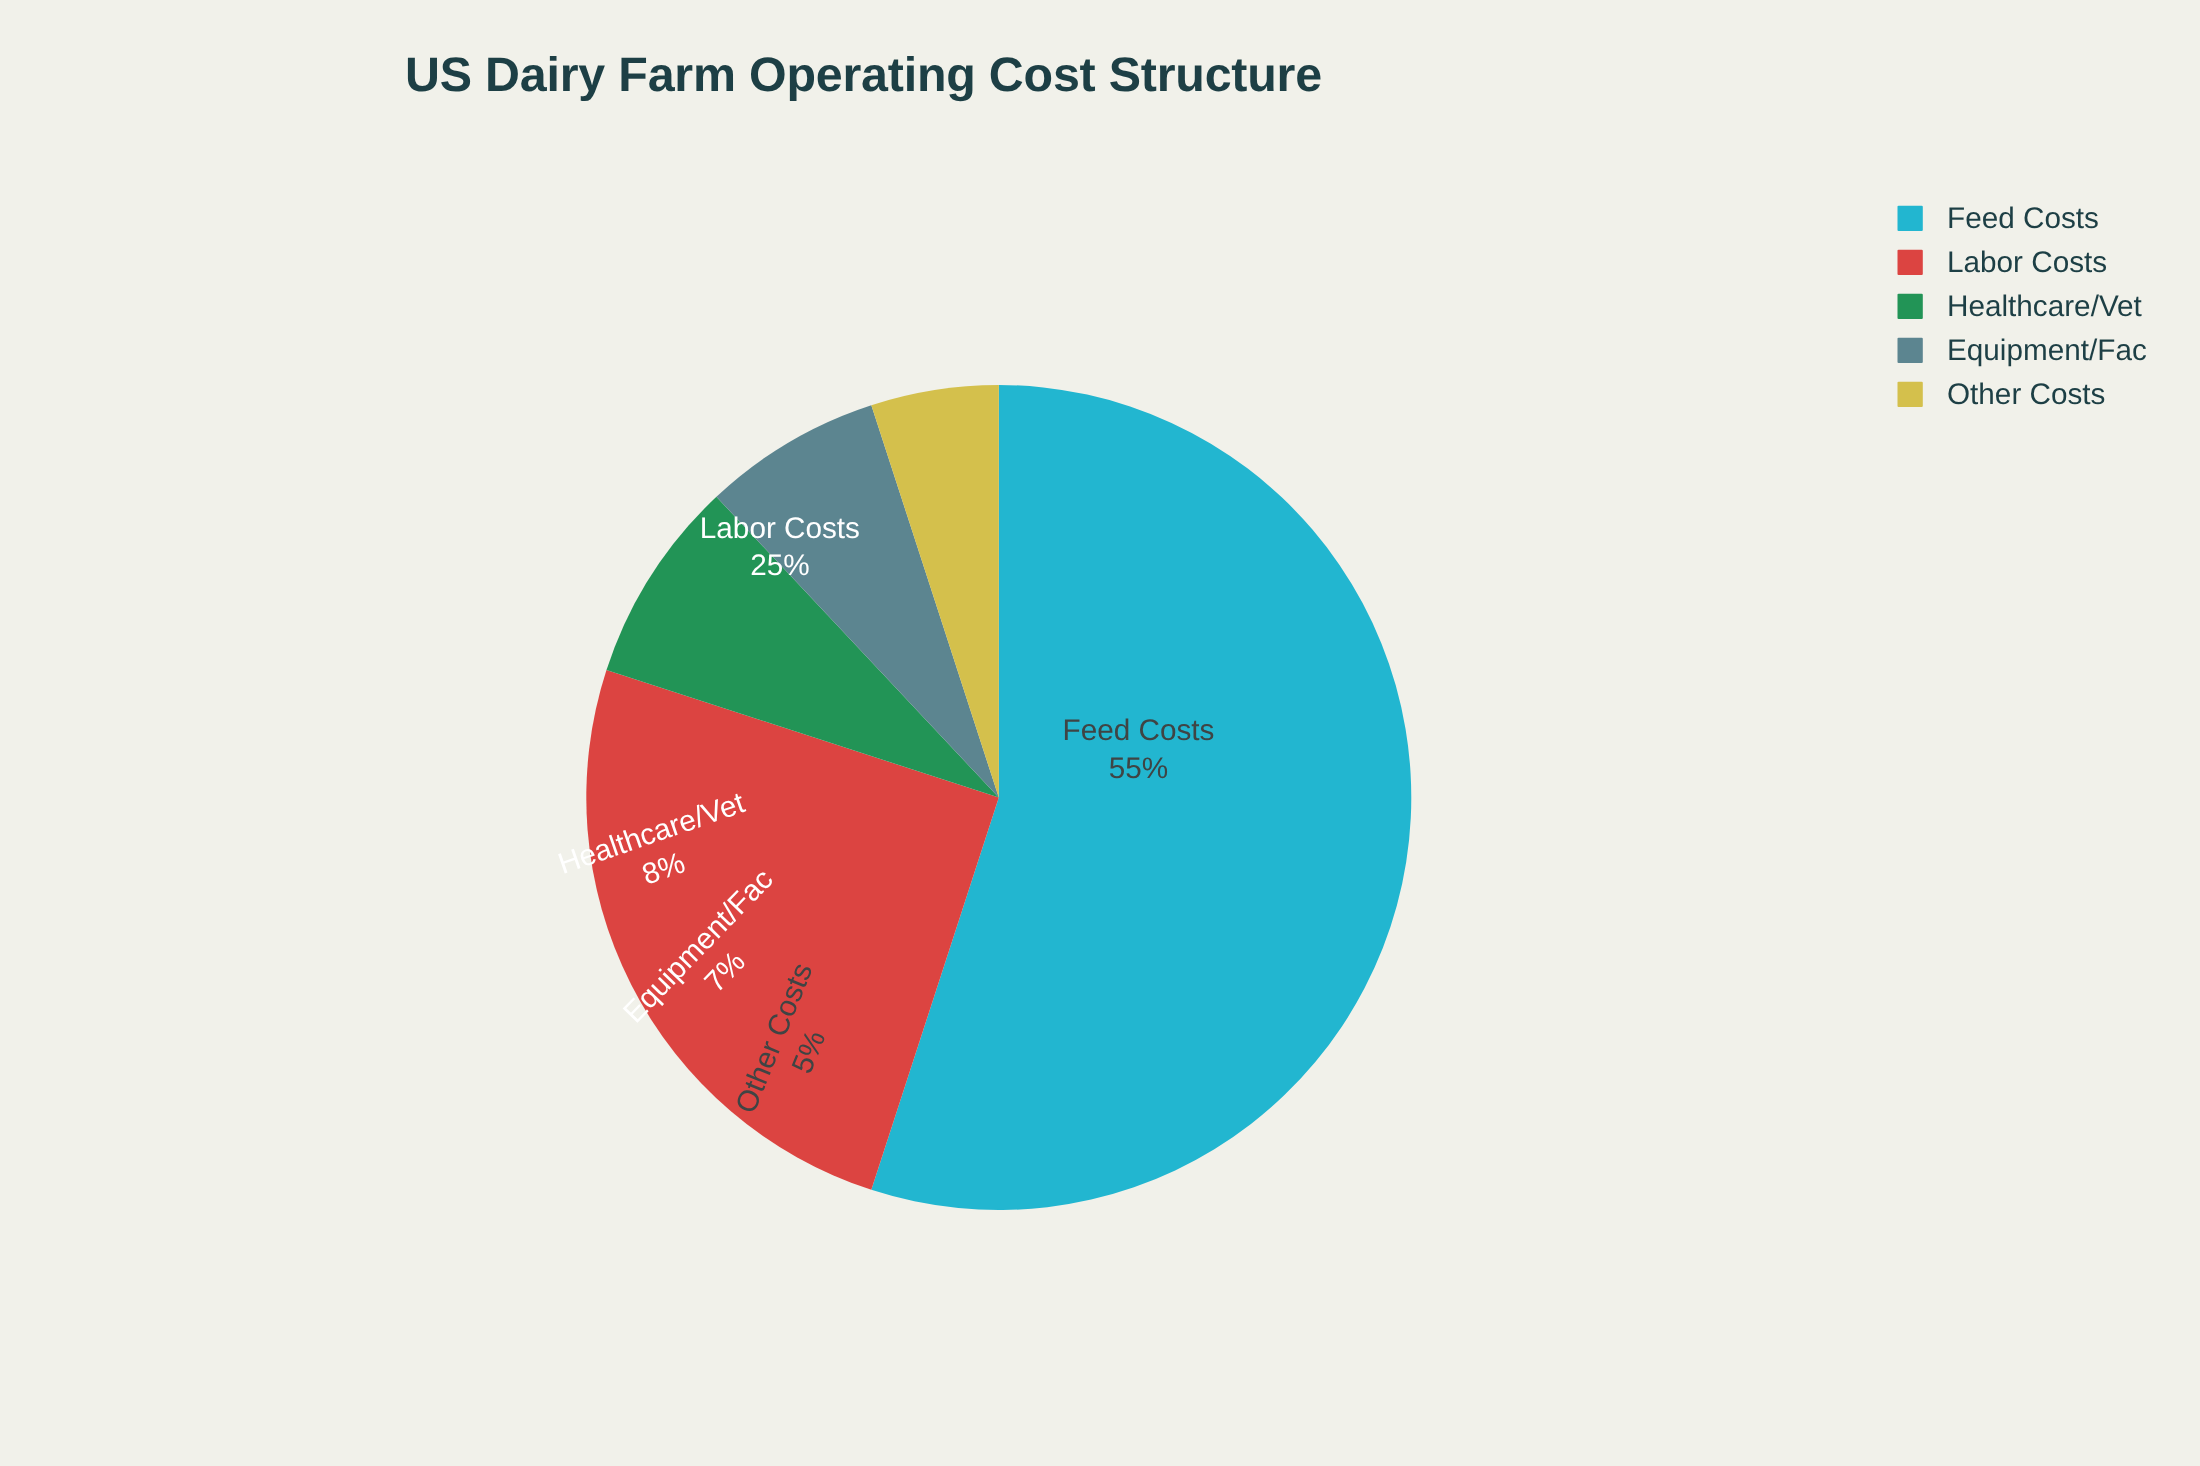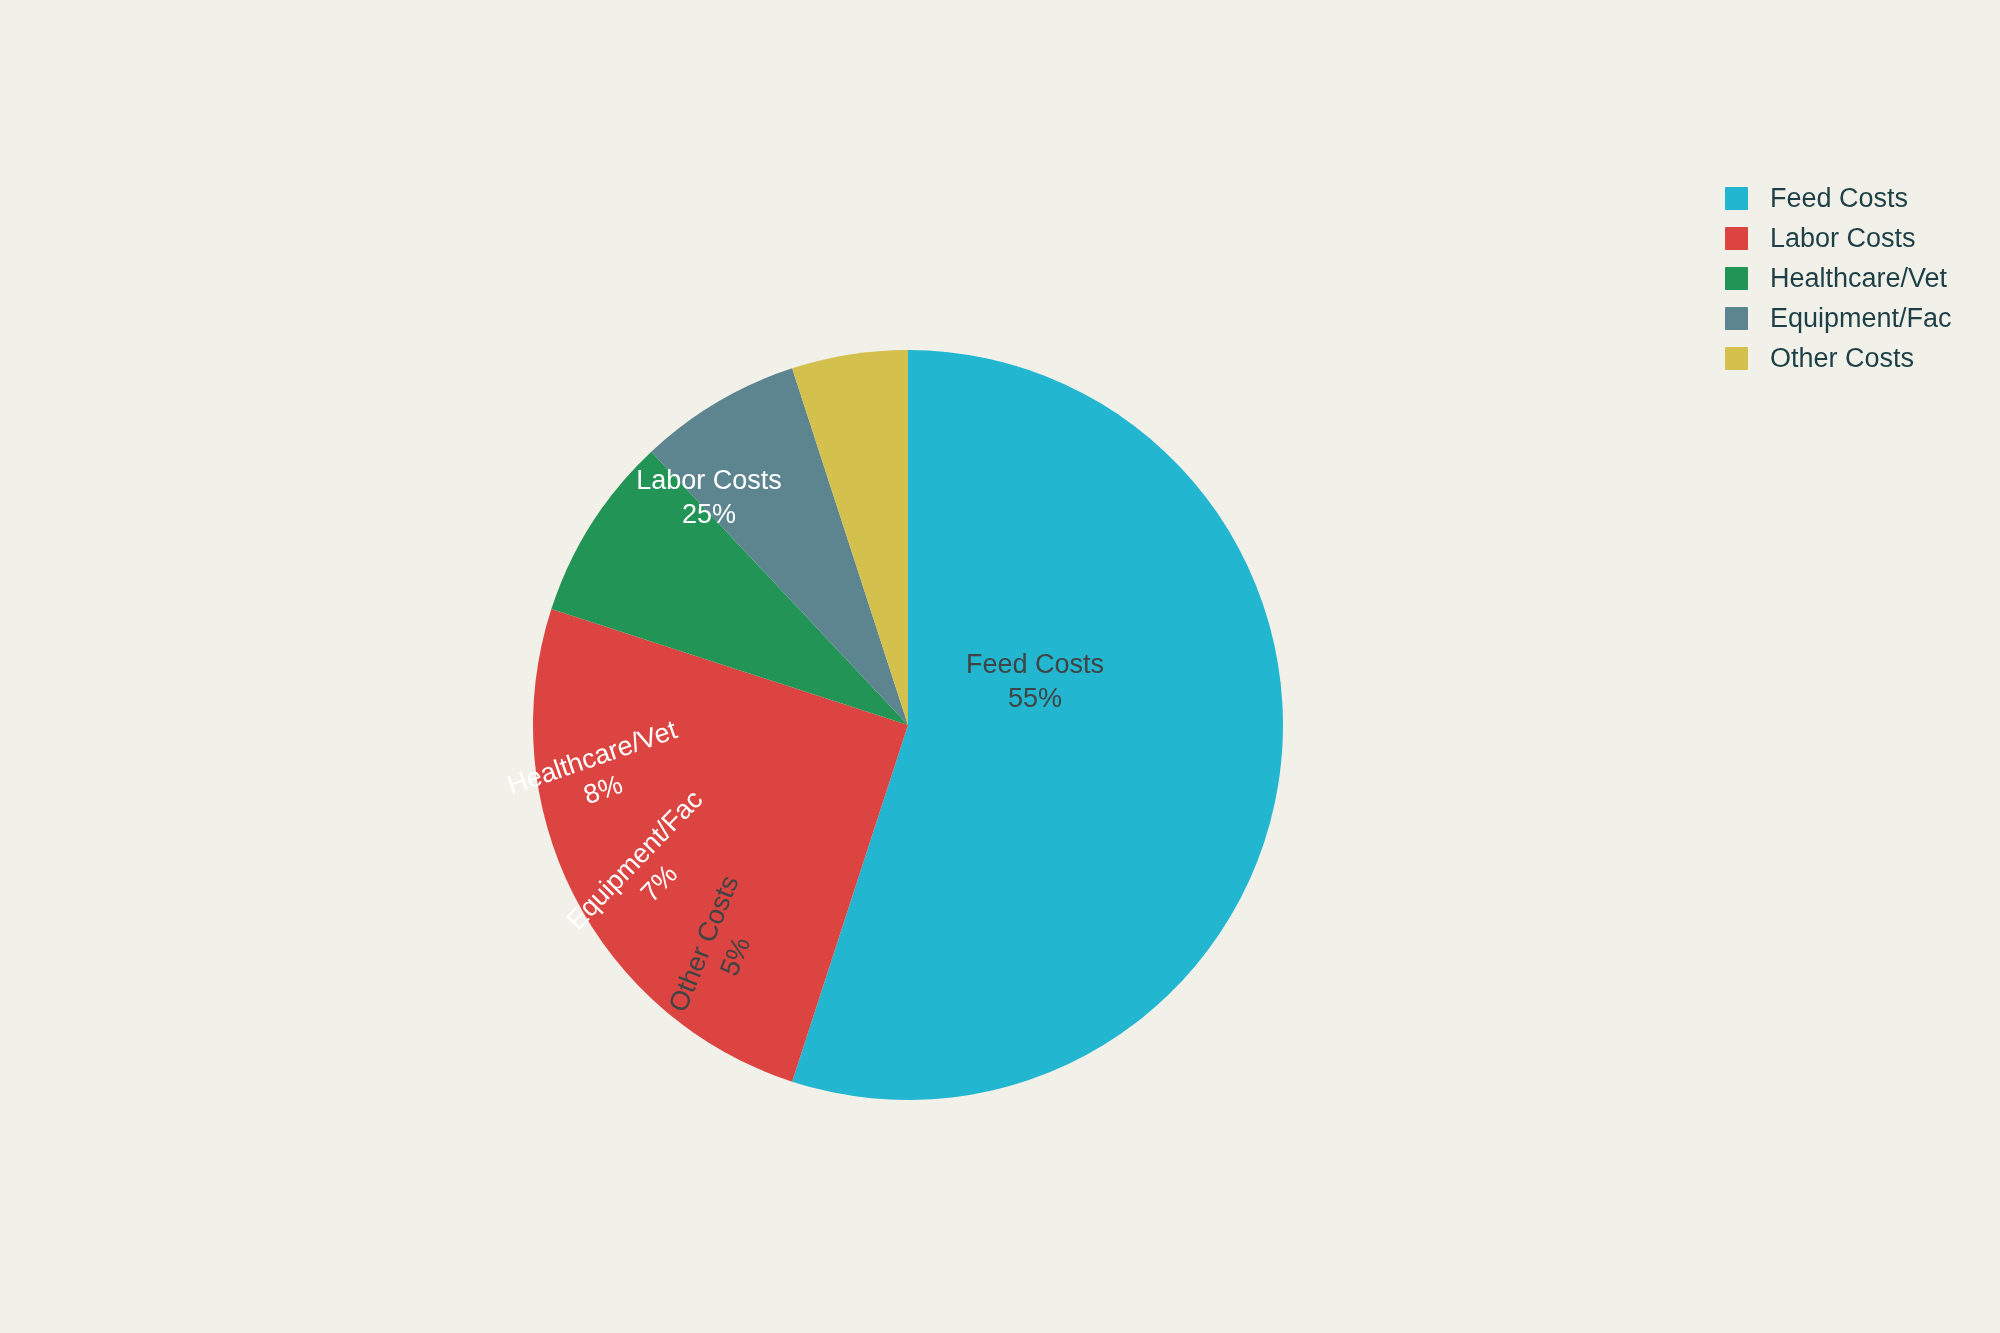--- a/index.html
+++ b/index.html
@@ -74,20 +74,21 @@
     color: #1d3f45;
     white-space: nowrap;
     line-height: 1;
   }
 </style>
 </head>
 <body>
 
 <div id="figure">
 
+  <div id="chart-title">US Dairy Farm Operating Cost Structure</div>
 
   <svg id="pie-svg" viewBox="0 0 2000 1333" preserveAspectRatio="none">
     <g id="pie-slices">
         <path d="M 908 725 L 908.00 350.00 A 375 375 0 1 1 792.12 1081.65 Z" fill="#22b6d0" stroke="none"></path>
         <path d="M 908 725 L 792.12 1081.65 A 375 375 0 0 1 551.35 609.12 Z" fill="#dc4441" stroke="none"></path>
         <path d="M 908 725 L 551.35 609.12 A 375 375 0 0 1 651.29 451.64 Z" fill="#229456" stroke="none"></path>
         <path d="M 908 725 L 651.29 451.64 A 375 375 0 0 1 792.12 368.35 Z" fill="#5c8590" stroke="none"></path>
         <path d="M 908 725 L 792.12 368.35 A 375 375 0 0 1 908.00 350.00 Z" fill="#d4c04c" stroke="none"></path>
       </g>
     <g id="pie-labels">

